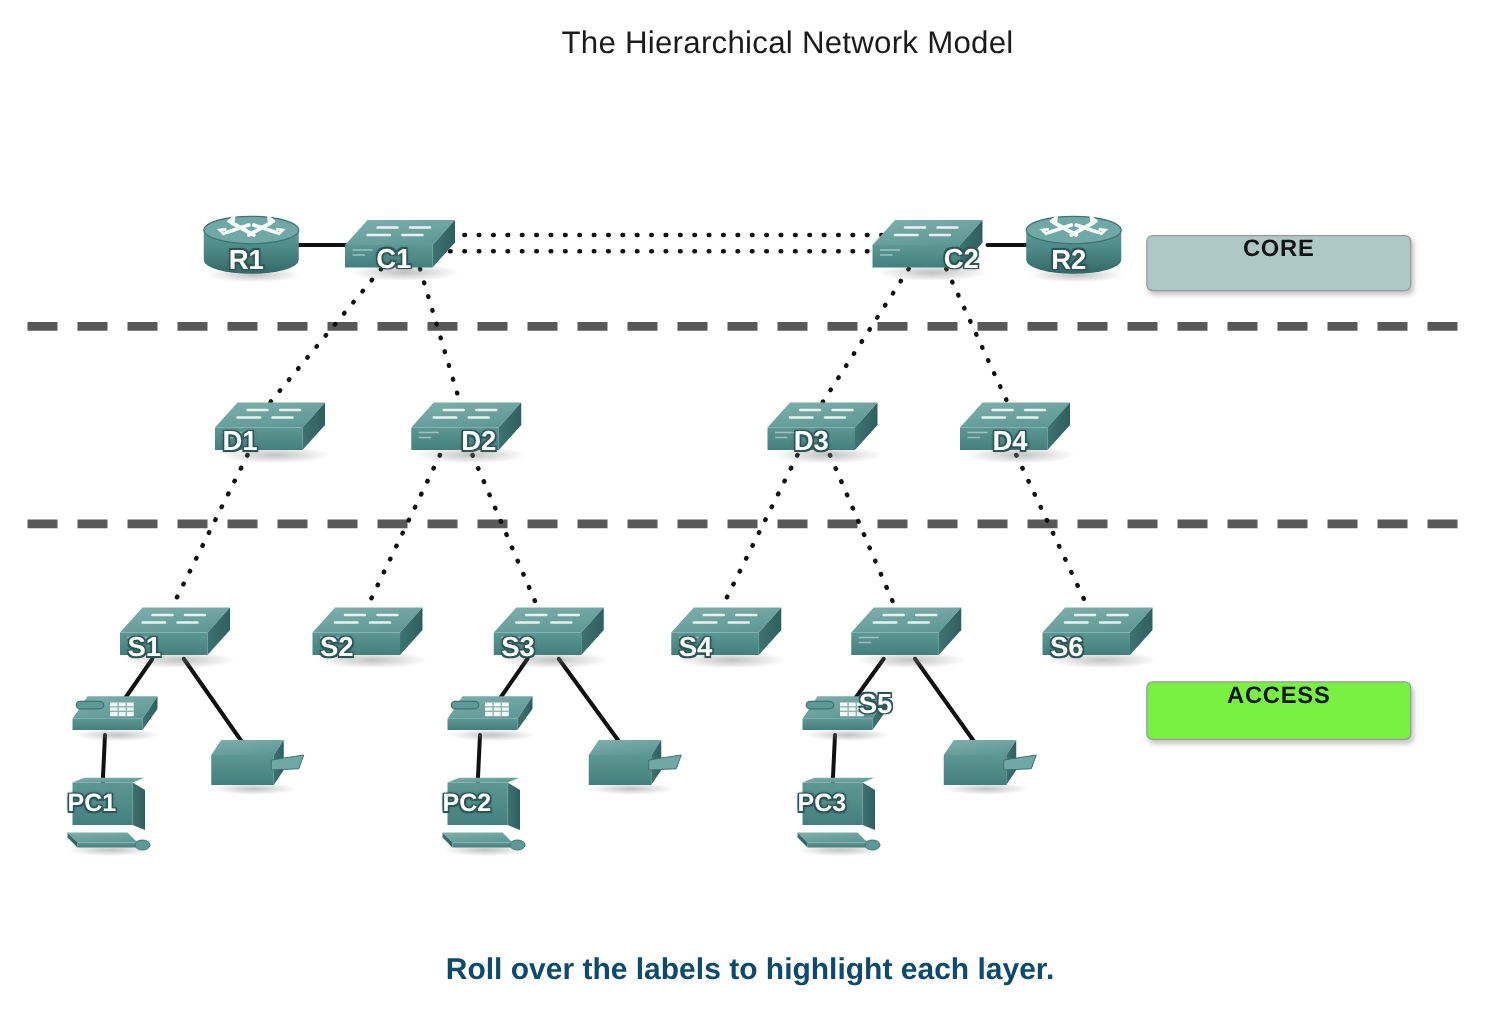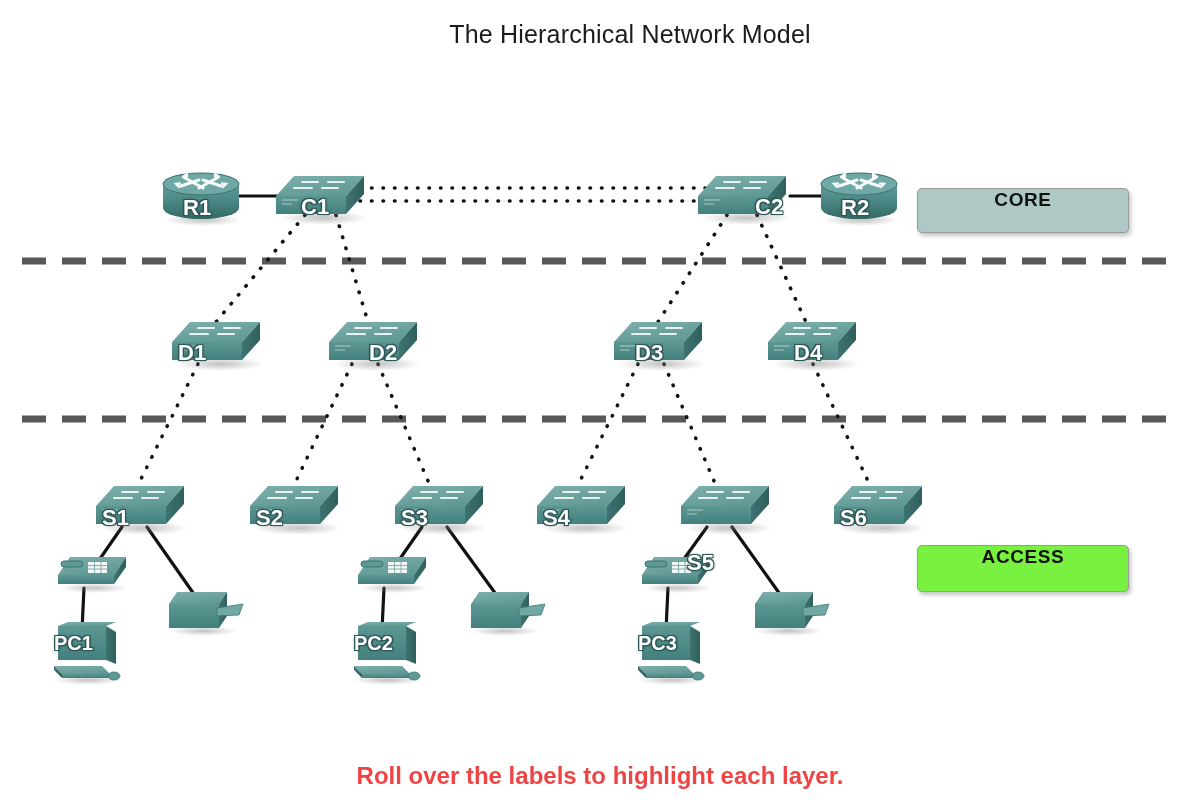--- a/index.html
+++ b/index.html
@@ -42,21 +42,21 @@
     padding-left: 30px;
   }
   .page-caption {
     position: absolute;
     left: 0;
     top: 762px;
     width: 1200px;
     text-align: center;
     font-size: 24px;
     font-weight: bold;
-    color: #ef4444;
+    color: #0c4a6e;
     font-family: "Liberation Sans", sans-serif;
   }
   .layer-label {
     position: absolute;
     box-sizing: border-box;
     border: 1px solid #9a9a9a;
     border-radius: 5px;
     display: flex;
     justify-content: center;
     font-size: 19px;

